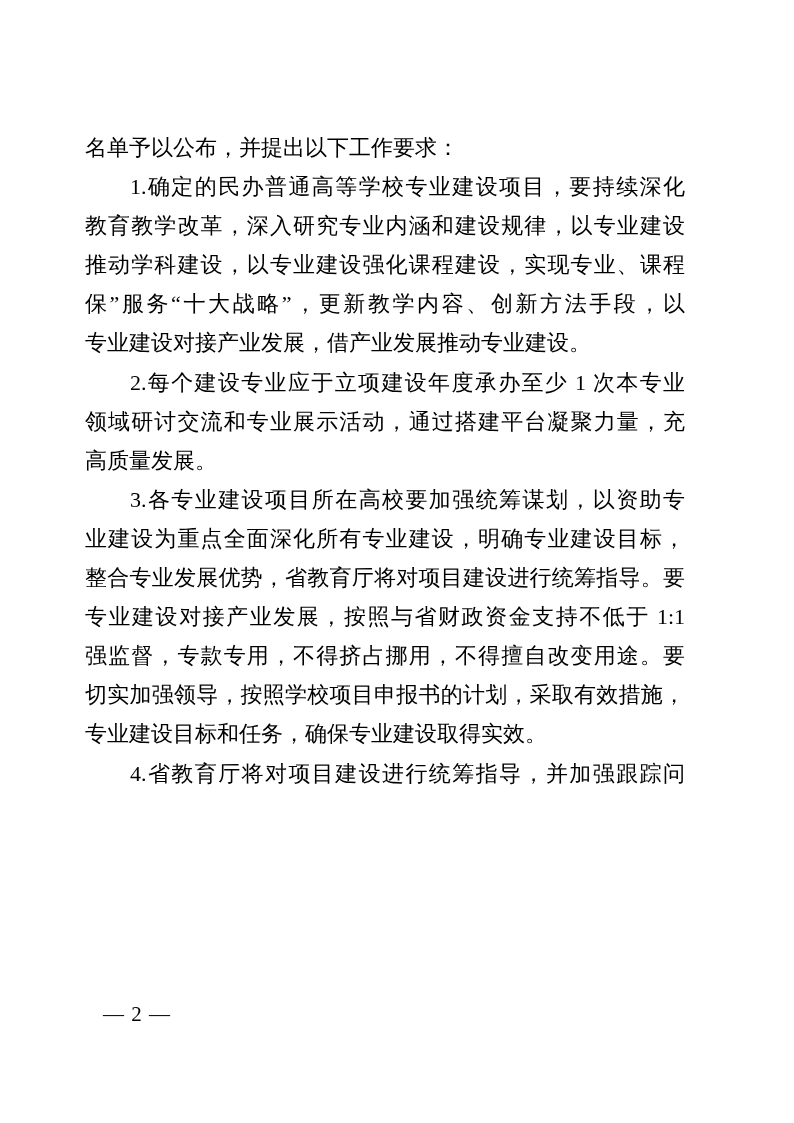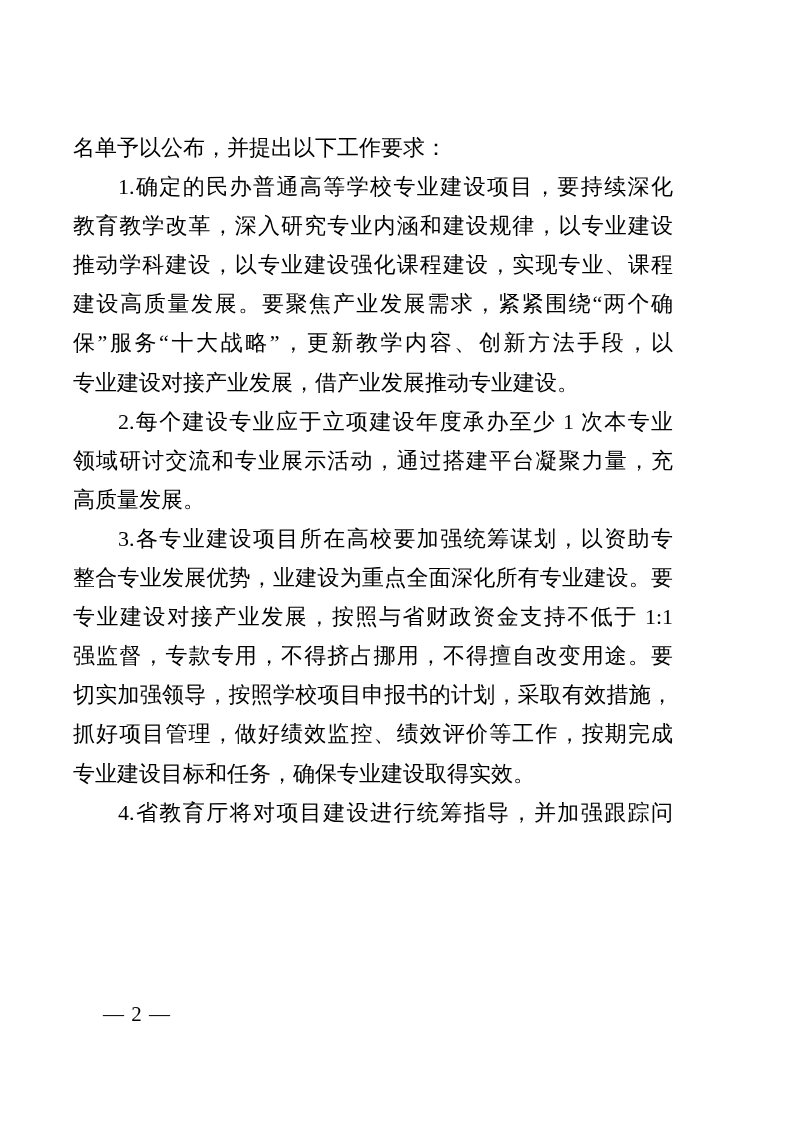--- a/index.html
+++ b/index.html
@@ -14,21 +14,21 @@
     overflow: hidden;
     font-family: "Liberation Serif", serif;
   }
   .doc-page {
     position: absolute;
     inset: 0;
     background: #ffffff;
   }
   .doc-body {
     position: absolute;
-    left: 73px;
+    left: 85px;
     top: 128px;
     width: 600px;
     font-size: 22px;
     line-height: 39.1px;
     color: #000000;
   }
   .line {
     white-space: nowrap;
     text-align: justify;
     text-align-last: left;
@@ -53,29 +53,28 @@
 </style>
 </head>
 <body>
 
 <div class="doc-page">
   <div class="doc-body">
       <div class="line">名单予以公布，并提出以下工作要求：</div>
       <div class="line indent fill">1.确定的民办普通高等学校专业建设项目，要持续深化</div>
       <div class="line fill">教育教学改革，深入研究专业内涵和建设规律，以专业建设</div>
       <div class="line fill">推动学科建设，以专业建设强化课程建设，实现专业、课程</div>
-      <div class="line fill">建设高质量发展。要聚焦产业发展需求，紧紧围绕“两个确</div>
       <div class="line fill">保”服务“十大战略”，更新教学内容、创新方法手段，以</div>
       <div class="line">专业建设对接产业发展，借产业发展推动专业建设。</div>
       <div class="line indent fill">2.每个建设专业应于立项建设年度承办至少 1 次本专业</div>
       <div class="line fill">领域研讨交流和专业展示活动，通过搭建平台凝聚力量，充</div>
       <div class="line">高质量发展。</div>
       <div class="line indent fill">3.各专业建设项目所在高校要加强统筹谋划，以资助专</div>
-      <div class="line fill">整合专业发展优势，业建设为重点全面深化所有专业建设。要</div>
+      <div class="line fill">业建设为重点全面深化所有专业建设，明确专业建设目标，</div>
+      <div class="line fill">整合专业发展优势，省教育厅将对项目建设进行统筹指导。要</div>
       <div class="line fill">专业建设对接产业发展，按照与省财政资金支持不低于 1:1</div>
       <div class="line fill">强监督，专款专用，不得挤占挪用，不得擅自改变用途。要</div>
       <div class="line fill">切实加强领导，按照学校项目申报书的计划，采取有效措施，</div>
-      <div class="line fill">抓好项目管理，做好绩效监控、绩效评价等工作，按期完成</div>
       <div class="line">专业建设目标和任务，确保专业建设取得实效。</div>
       <div class="line indent fill">4.省教育厅将对项目建设进行统筹指导，并加强跟踪问</div>
     </div>
   <div class="page-number">— 2 —</div>
 </div>
 
 </body></html>

